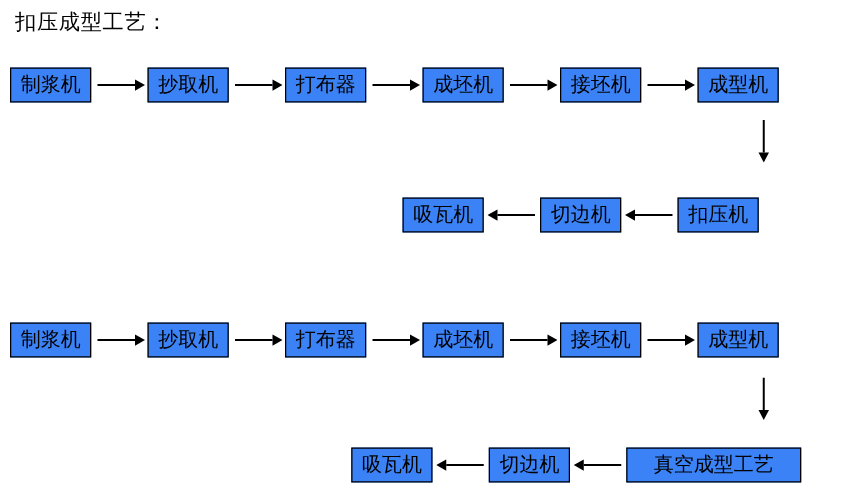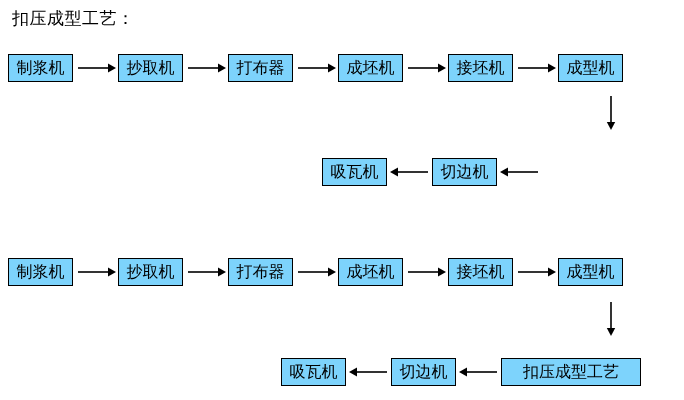--- a/index.html
+++ b/index.html
@@ -34,21 +34,21 @@
   .flow-row {
     position: absolute;
     display: flex;
     align-items: center;
     height: 28px;
   }
 
   .node-box {
     box-sizing: border-box;
     border: 1.5px solid #000000;
-    background: #7dd3fc;
+    background: #3b82f6;
     height: 28px;
     min-width: 65px;
     display: flex;
     align-items: center;
     justify-content: center;
     font-size: 16px;
     line-height: 16px;
     white-space: nowrap;
     padding: 0 3px;
     color: #000;
@@ -155,20 +155,21 @@
 
     <div class="node-box">切边机</div>
 
     <span class="arrow-h">
       <svg width="40" height="12" viewBox="0 0 40 12">
         <line x1="8" y1="6" x2="38" y2="6" stroke="#000" stroke-width="1.6"></line>
         <polygon points="8,1.5 0,6 8,10.5" fill="#000"></polygon>
       </svg>
     </span>
 
+    <div class="node-box">扣压机</div>
   </div>
 
 
   <div class="flow-row" style="left:8px; top:258px;">
 
     <div class="node-box">制浆机</div>
 
     <span class="arrow-h">
       <svg width="40" height="12" viewBox="0 0 40 12">
         <line x1="2" y1="6" x2="32" y2="6" stroke="#000" stroke-width="1.6"></line>
@@ -235,16 +236,16 @@
 
     <div class="node-box">切边机</div>
 
     <span class="arrow-h">
       <svg width="40" height="12" viewBox="0 0 40 12">
         <line x1="8" y1="6" x2="38" y2="6" stroke="#000" stroke-width="1.6"></line>
         <polygon points="8,1.5 0,6 8,10.5" fill="#000"></polygon>
       </svg>
     </span>
 
-    <div class="node-box wide">扣压成型工艺</div>
+    <div class="node-box wide">真空成型工艺</div>
   </div>
 
 </div>
 
 </body></html>

